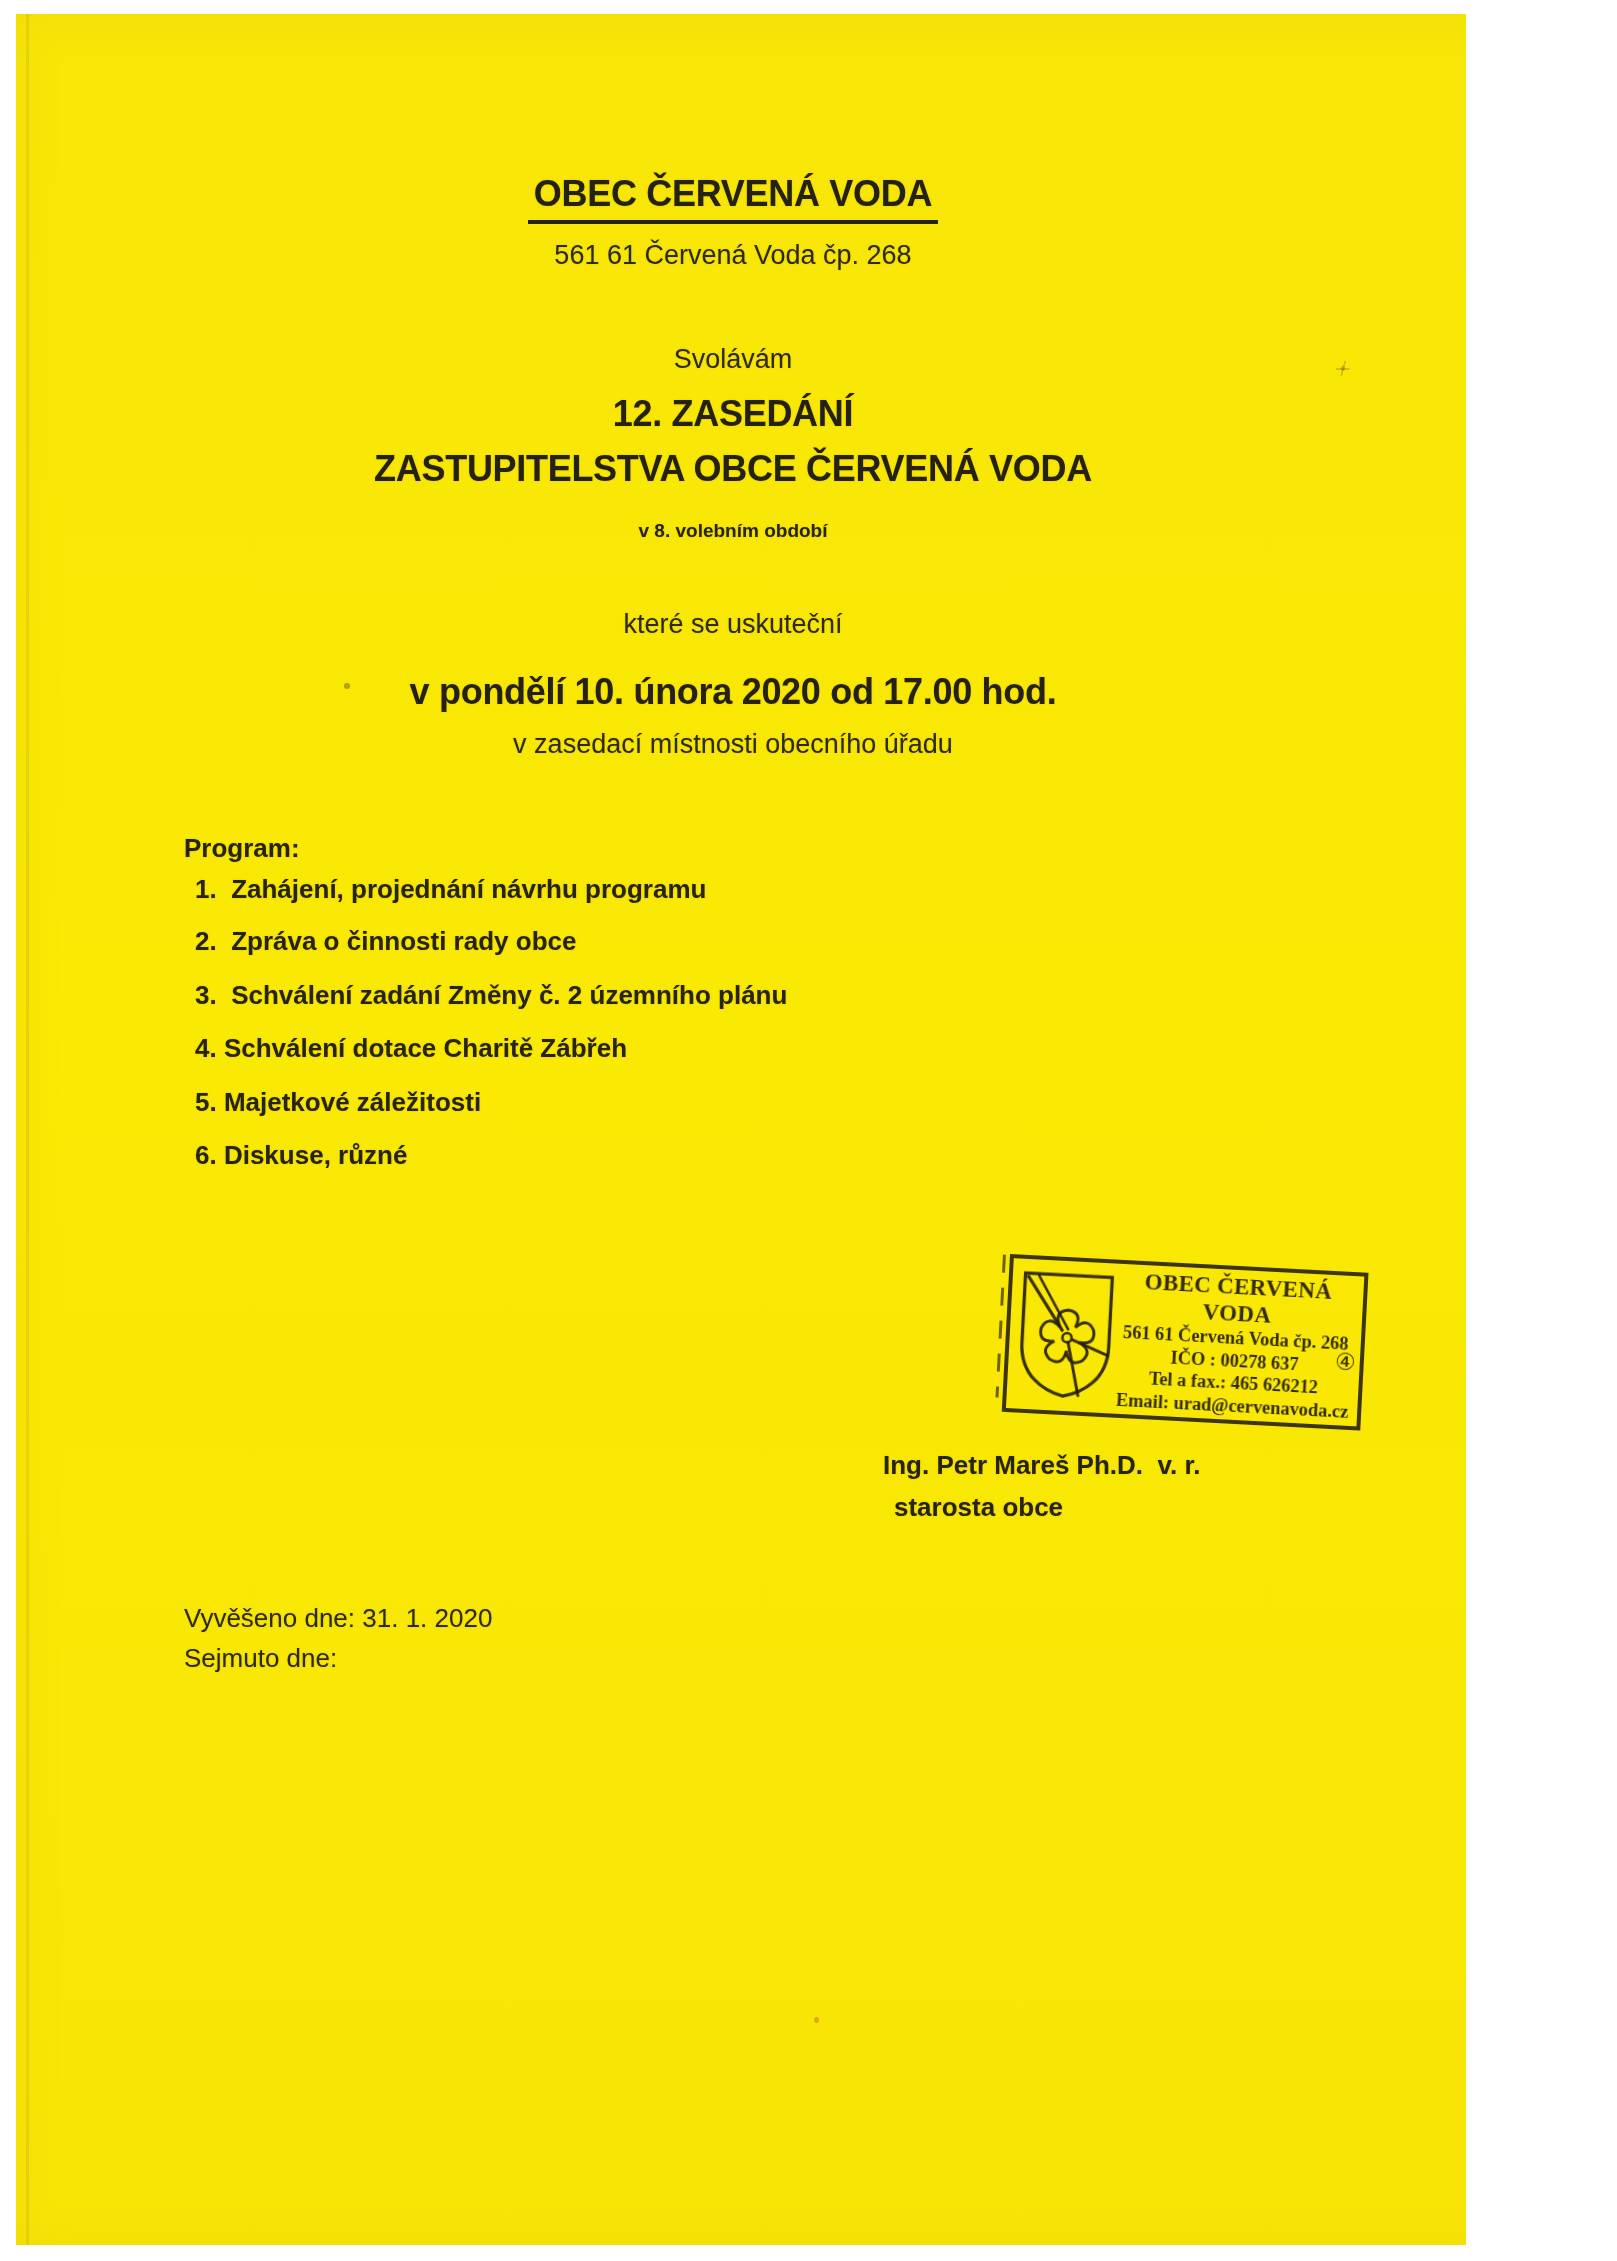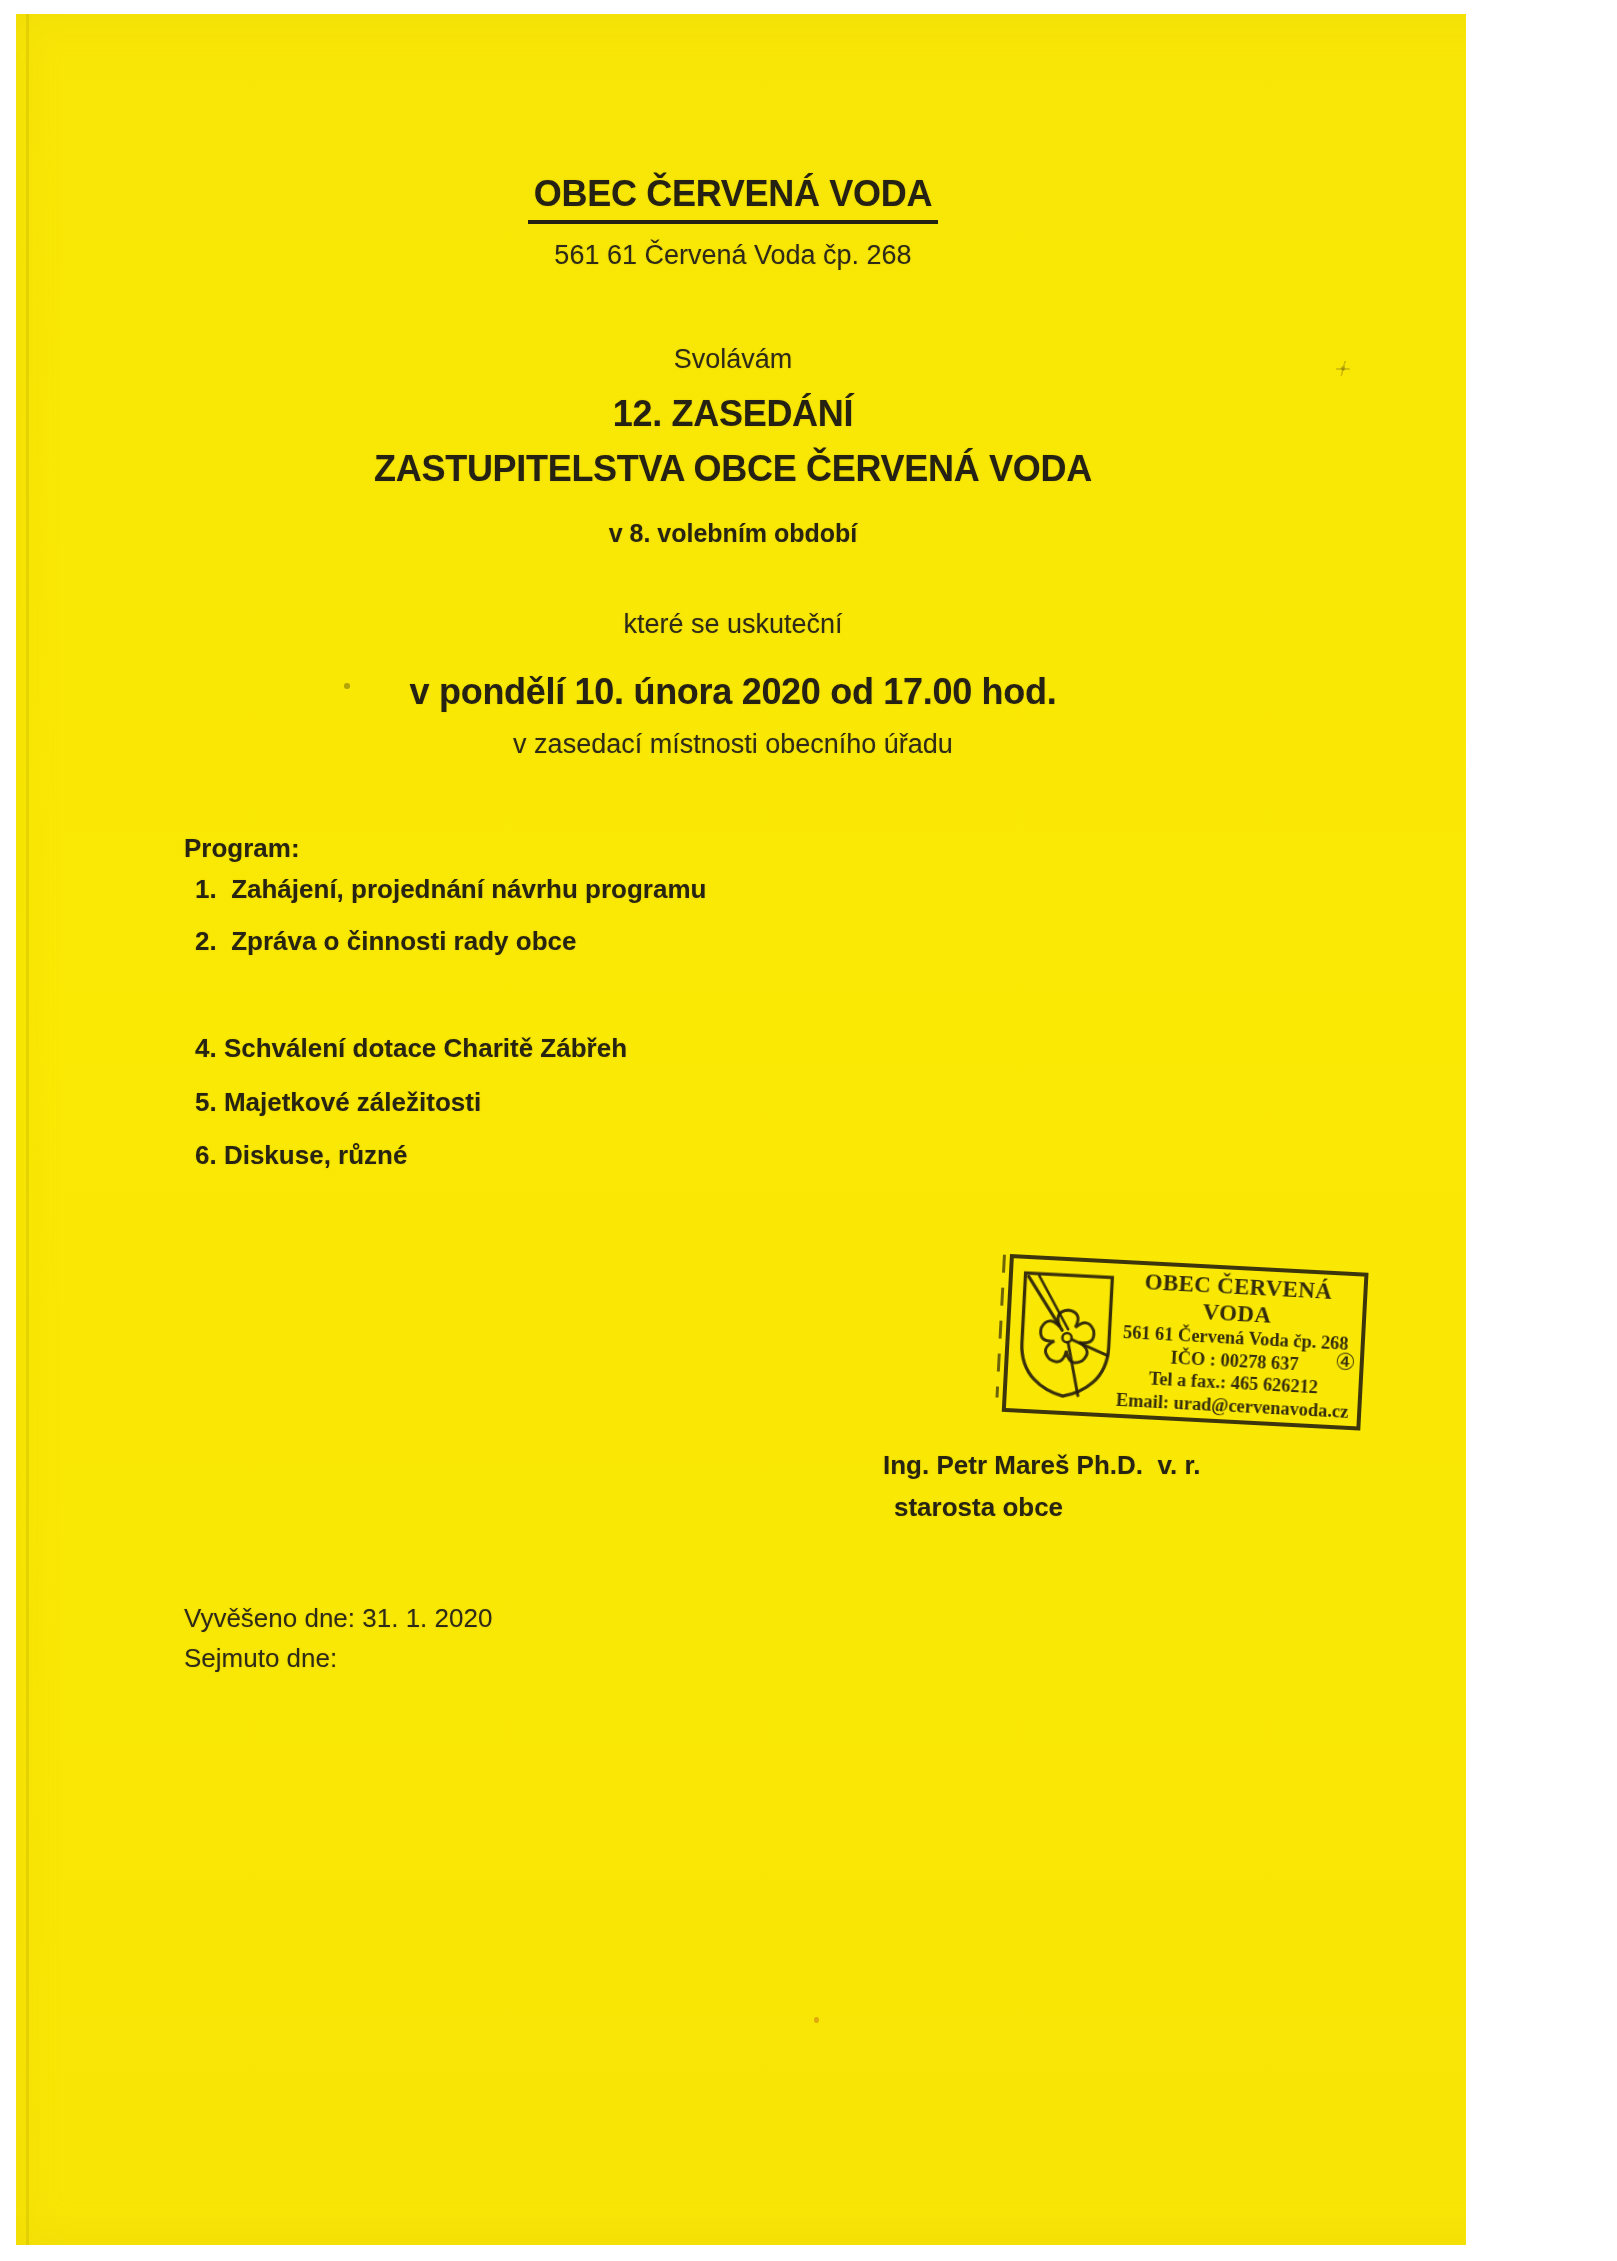--- a/index.html
+++ b/index.html
@@ -30,21 +30,21 @@
   }
   .artifact.a2{left:344px;top:683px;width:5.5px;height:5.5px;background:rgba(90,80,10,.45);}
   .artifact.a3{left:814px;top:2017px;width:4.8px;height:6.1px;background:rgba(200,120,20,.55);}
 
   .line{position:absolute;left:0;right:0;text-align:center;line-height:1;
     text-shadow:0 0 2px rgba(150,130,0,.3);}
   .left{left:184px;right:auto;text-align:left;}
 
   .t-big{font-size:36px;font-weight:bold;letter-spacing:-0.3px;color:#262213;}
   .t-med{font-size:27px;color:#2e2a18;}
-  .t-med-b{font-size:25px;font-weight:bold;color:#282412;}
+  .t-med-b{font-size:19px;font-weight:bold;color:#282412;}
   .t-body{font-size:26px;color:#2e2a18;}
   .t-body-b{font-size:26px;font-weight:bold;color:#282412;}
 
   .title-wrap{top:176px;}
   .title-underline{display:inline-block;border-bottom:4.8px solid #262213;padding:0 5.5px 8.2px 5.5px;}
 
   .pos-address{top:242px;}
   .pos-intro{top:346px;}
   .pos-session-number{top:396px;}
   .pos-session-title{top:451px;}
@@ -112,20 +112,21 @@
   <div class="line t-big pos-session-number">12. ZASEDÁNÍ</div>
   <div class="line t-big pos-session-title">ZASTUPITELSTVA OBCE ČERVENÁ VODA</div>
   <div class="line t-med-b pos-term">v 8. volebním období</div>
   <div class="line t-med pos-when-intro">které se uskuteční</div>
   <div class="line t-big pos-datetime">v pondělí 10. února 2020 od 17.00 hod.</div>
   <div class="line t-med pos-venue">v zasedací místnosti obecního úřadu</div>
 
   <div class="line left t-body-b pos-program-label">Program:</div>
   <div class="line left t-body-b pre program-item pos-item-0">1.  Zahájení, projednání návrhu programu</div>
   <div class="line left t-body-b pre program-item pos-item-1">2.  Zpráva o činnosti rady obce</div>
+  <div class="line left t-body-b pre program-item pos-item-2">3.  Schválení zadání Změny č. 2 územního plánu</div>
   <div class="line left t-body-b pre program-item pos-item-3">4. Schválení dotace Charitě Zábřeh</div>
   <div class="line left t-body-b pre program-item pos-item-4">5. Majetkové záležitosti</div>
   <div class="line left t-body-b pre program-item pos-item-5">6. Diskuse, různé</div>
 
 
   <div class="stamp">
     <svg class="stamp-shield" width="102" height="140" viewBox="0 0 155 205">
       <g fill="none" stroke="rgba(35,28,12,.9)" stroke-width="5" stroke-linecap="round">
         <path d="M10,10 L142,10 L142,116 C142,166 106,187 76,194 C46,187 10,166 10,116 Z"></path>
         <path d="M15,15 L70,94"></path>

